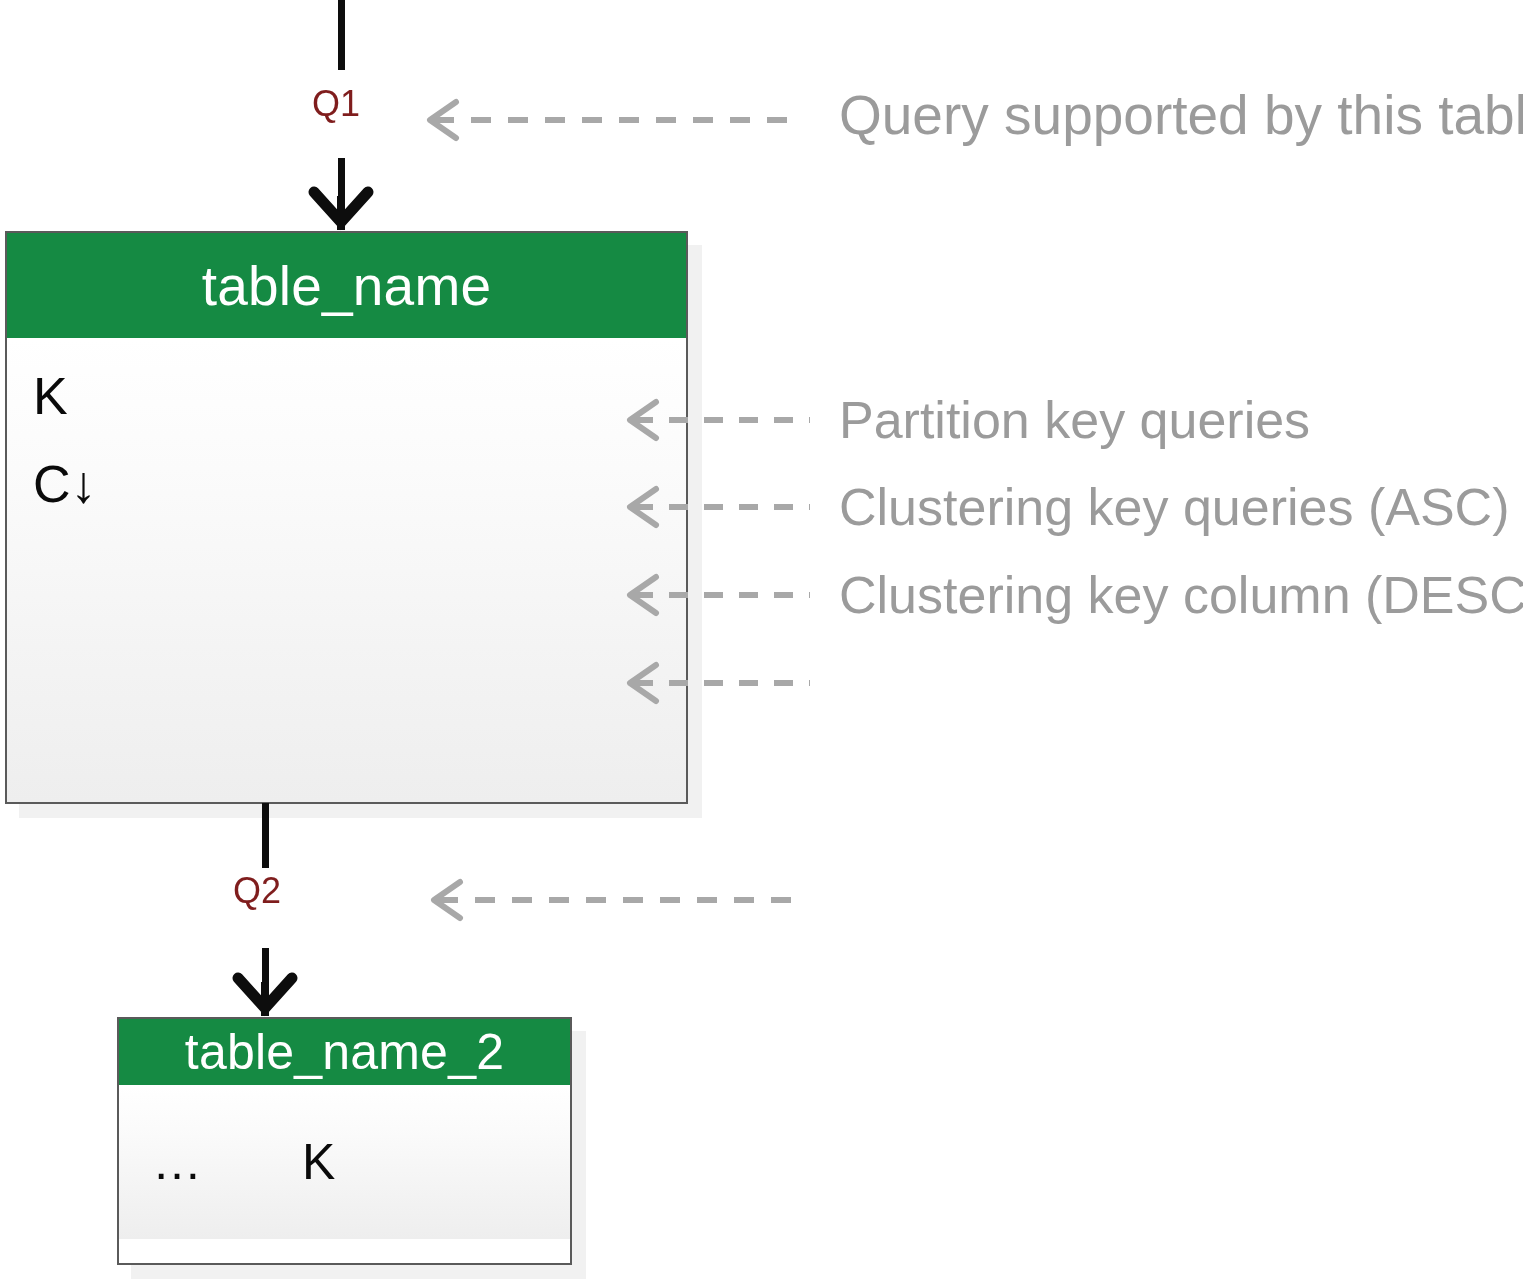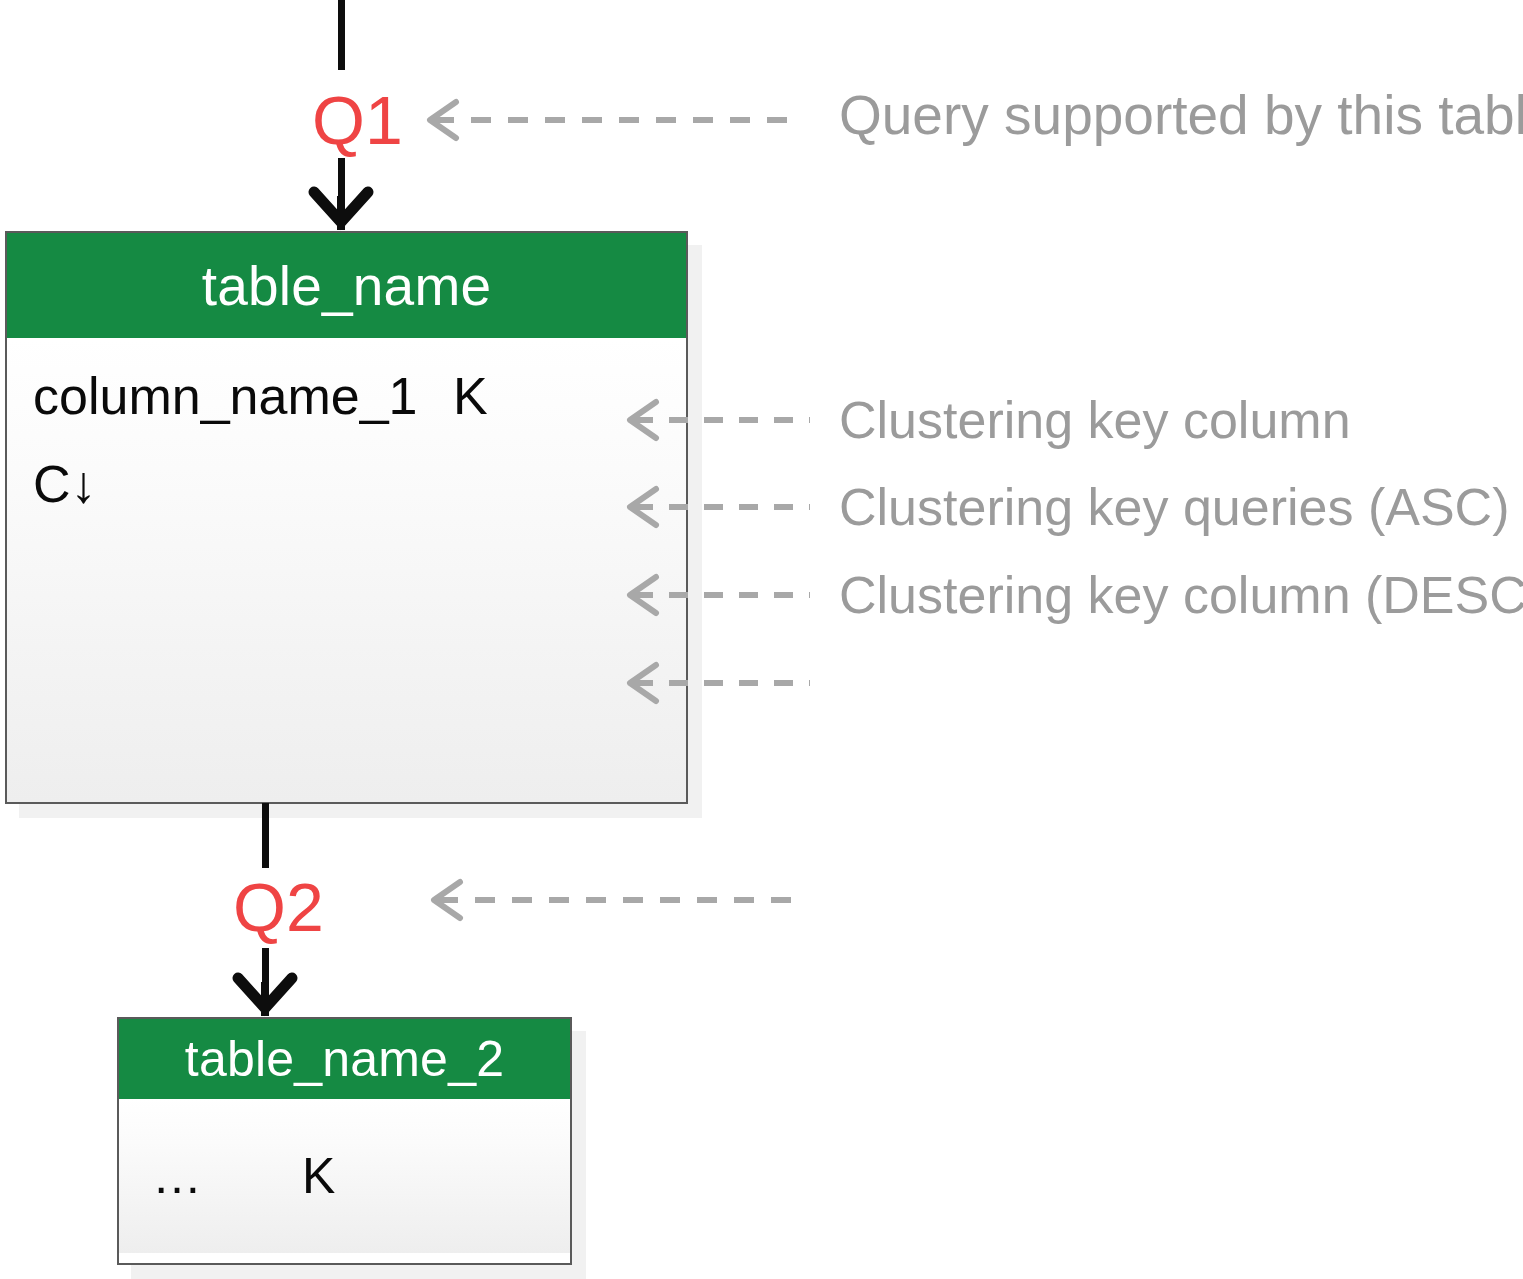--- a/index.html
+++ b/index.html
@@ -66,42 +66,42 @@
   
   #table-1 { left: 5px; top: 231px; width: 683px; height: 573px; }
   #table-1 .table-header { height: 105px; font-size: 55px; }
   #table-1 .table-body { height: 464px; padding-top: 14px; }
   #table-1 .col-row { height: 88px; padding-left: 26px; font-size: 52px; align-items: center; }
   #table-1 .col-name { width: 420px; }
   #table-1 .col-key  { width: 120px; }
 
   
   #table-2 { left: 117px; top: 1017px; width: 455px; height: 248px; }
-  #table-2 .table-header { height: 80px; font-size: 50px; }
+  #table-2 .table-header { height: 66px; font-size: 50px; }
   #table-2 .table-body { height: 154px; }
   #table-2 .col-row { height: 154px; padding-left: 33px; font-size: 50px; align-items: center; }
   #table-2 .col-name { width: 150px; }
   #table-2 .col-key  { width: 120px; }
 
   
   .conn-line {
     position: absolute;
     background: #0d0d0d;
     width: 7px;
   }
   .conn-head {
     position: absolute;
     width: 0; height: 0;
   }
   .conn-head svg { display: block; }
 
   .conn-label {
     position: absolute;
-    color: #ef4444;
-    font-size: 68px;
+    color: #7f1d1d;
+    font-size: 36px;
     line-height: 1;
     white-space: nowrap;
   }
 
   
   .note-arrow { position: absolute; }
   .note-arrow svg { display: block; overflow: visible; }
 
   .note-text {
     position: absolute;
@@ -137,40 +137,39 @@
     </svg>
   </div>
 
   <div class="note-text big" style="left:839px; top:88px;">Query supported by this table</div>
 
   <div class="table-card" id="table-1">
     <div class="table-header">table_name</div>
     <div class="table-body">
 
       <div class="col-row">
-        <span class="col-name">column_name_1</span>
         <span class="col-key">K</span>
       </div>
 
 
       <div class="col-row">
         <span class="col-key">C↓</span>
       </div>
 
 
     </div>
   </div>
 
   <div class="note-arrow" style="left:624px; top:396px;">
     <svg width="190" height="48" viewBox="0 0 190 48">
       <path d="M32 6 L6 24 L32 42" fill="none" stroke="#a8a8a8" stroke-width="6" stroke-linecap="round" stroke-linejoin="round"></path>
       <line x1="10" y1="24" x2="186" y2="24" stroke="#a8a8a8" stroke-width="6" stroke-dasharray="19 16" stroke-linecap="butt"></line>
     </svg>
   </div>
-  <div class="note-text mid" style="left:839px; top:394px;">Clustering key column</div>
+  <div class="note-text mid" style="left:839px; top:394px;">Partition key queries</div>
 
   <div class="note-arrow" style="left:624px; top:483px;">
     <svg width="190" height="48" viewBox="0 0 190 48">
       <path d="M32 6 L6 24 L32 42" fill="none" stroke="#a8a8a8" stroke-width="6" stroke-linecap="round" stroke-linejoin="round"></path>
       <line x1="10" y1="24" x2="186" y2="24" stroke="#a8a8a8" stroke-width="6" stroke-dasharray="19 16" stroke-linecap="butt"></line>
     </svg>
   </div>
   <div class="note-text mid" style="left:839px; top:481px;">Clustering key queries (ASC)</div>
 
   <div class="note-arrow" style="left:624px; top:571px;">

